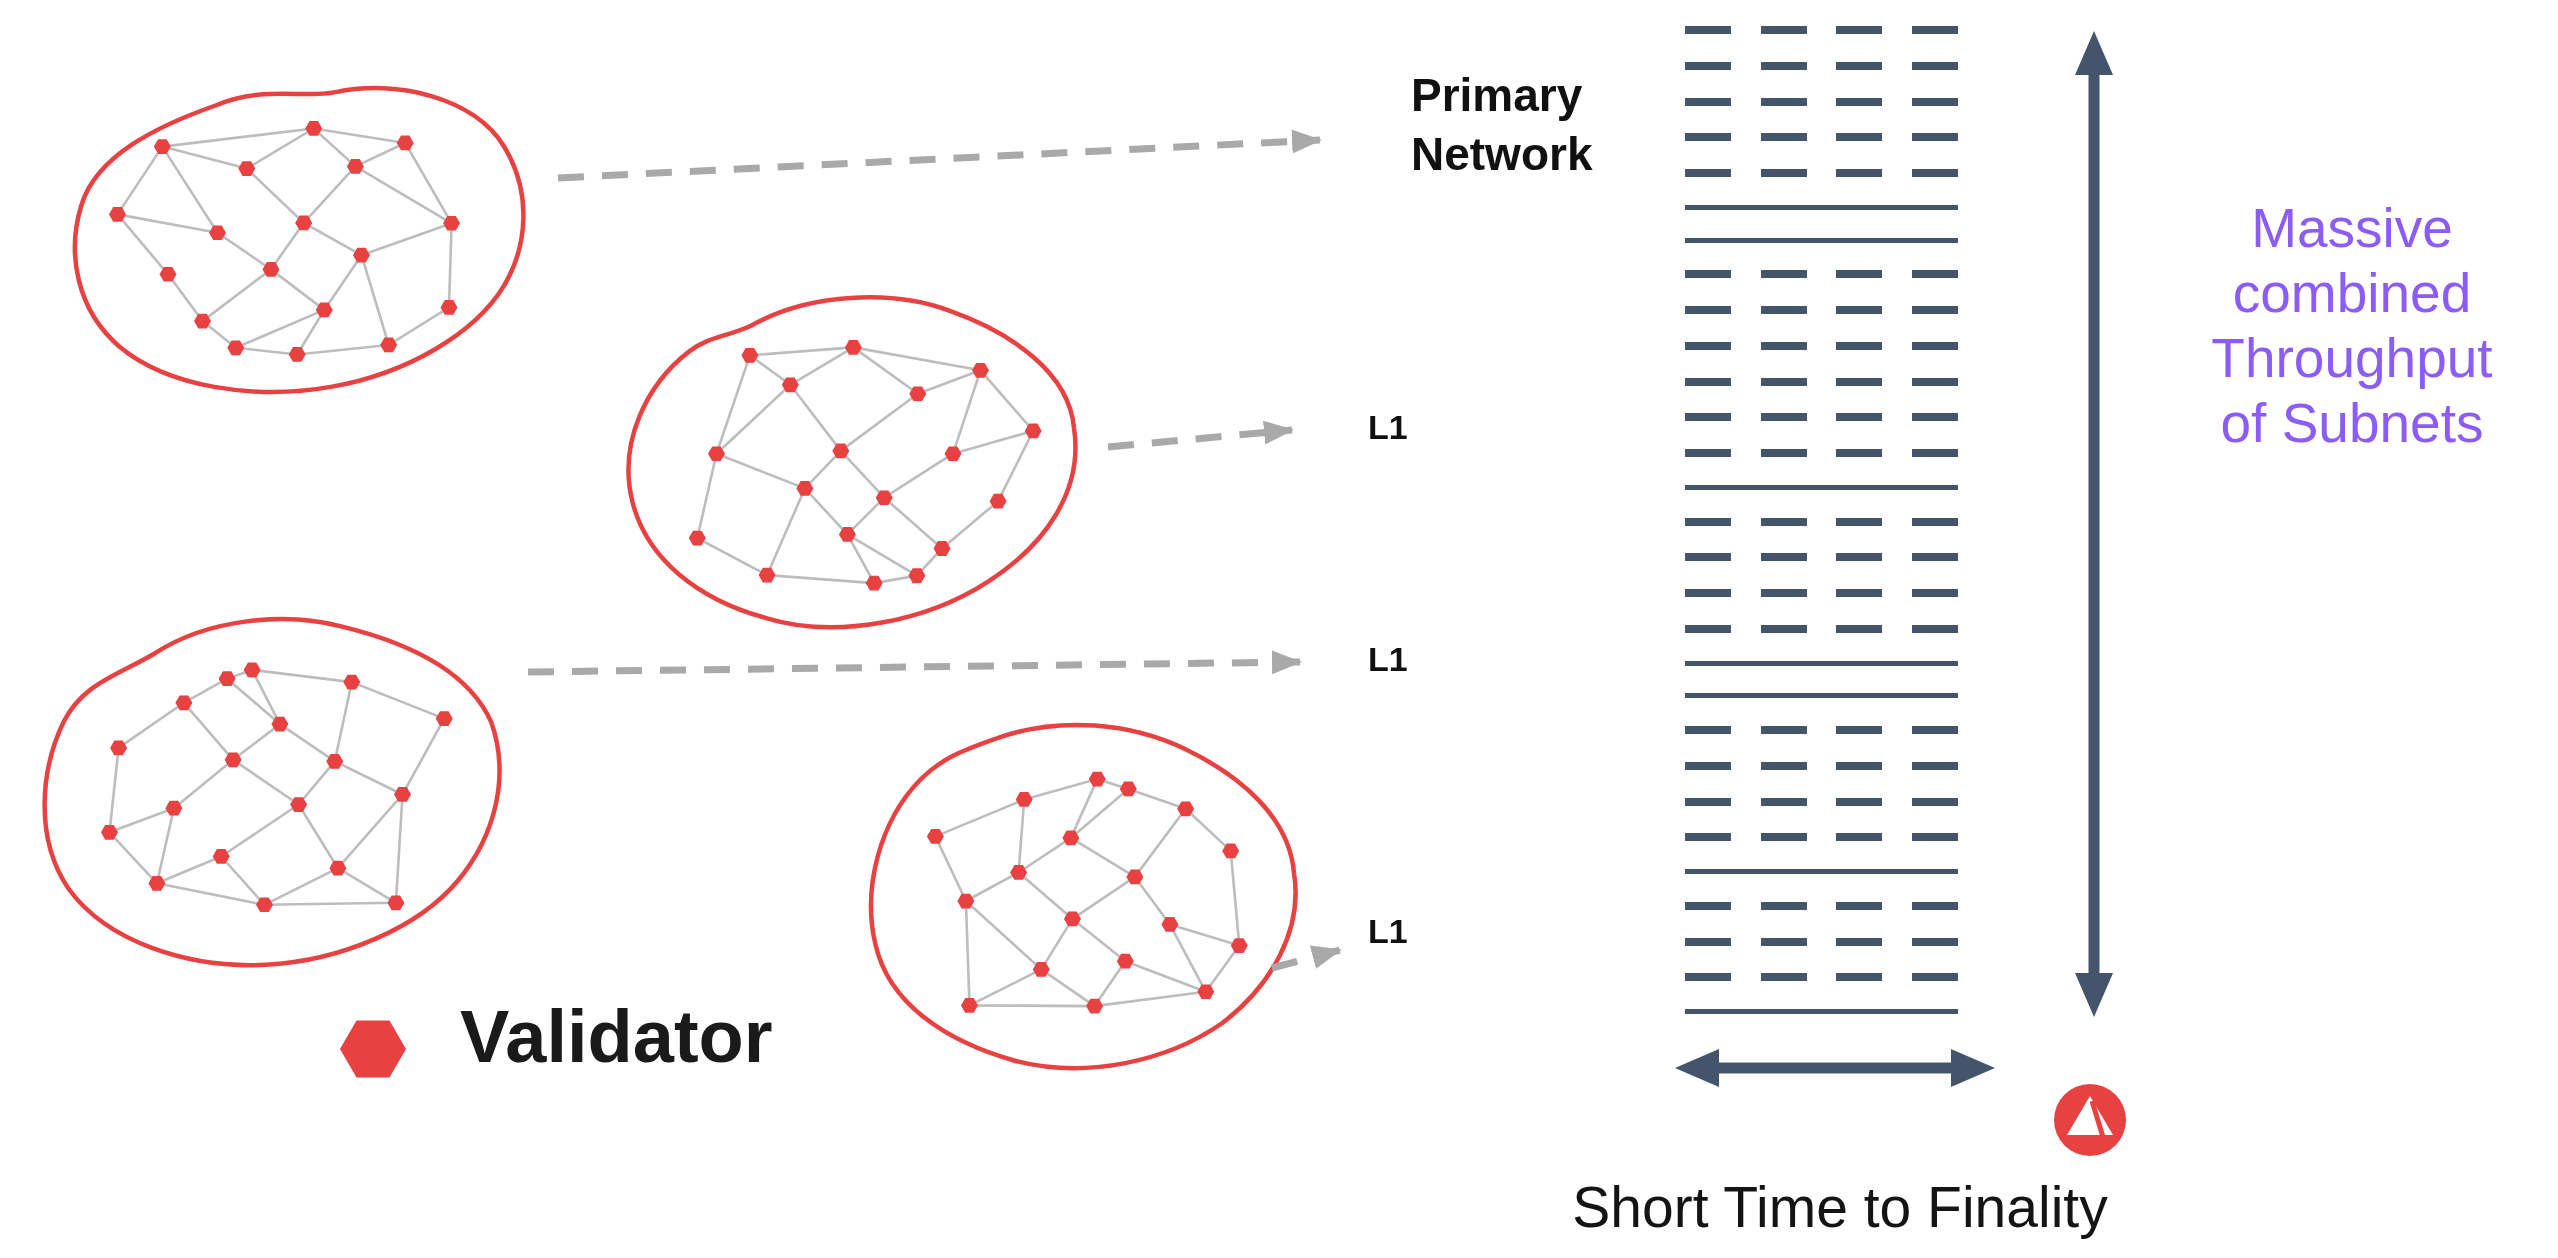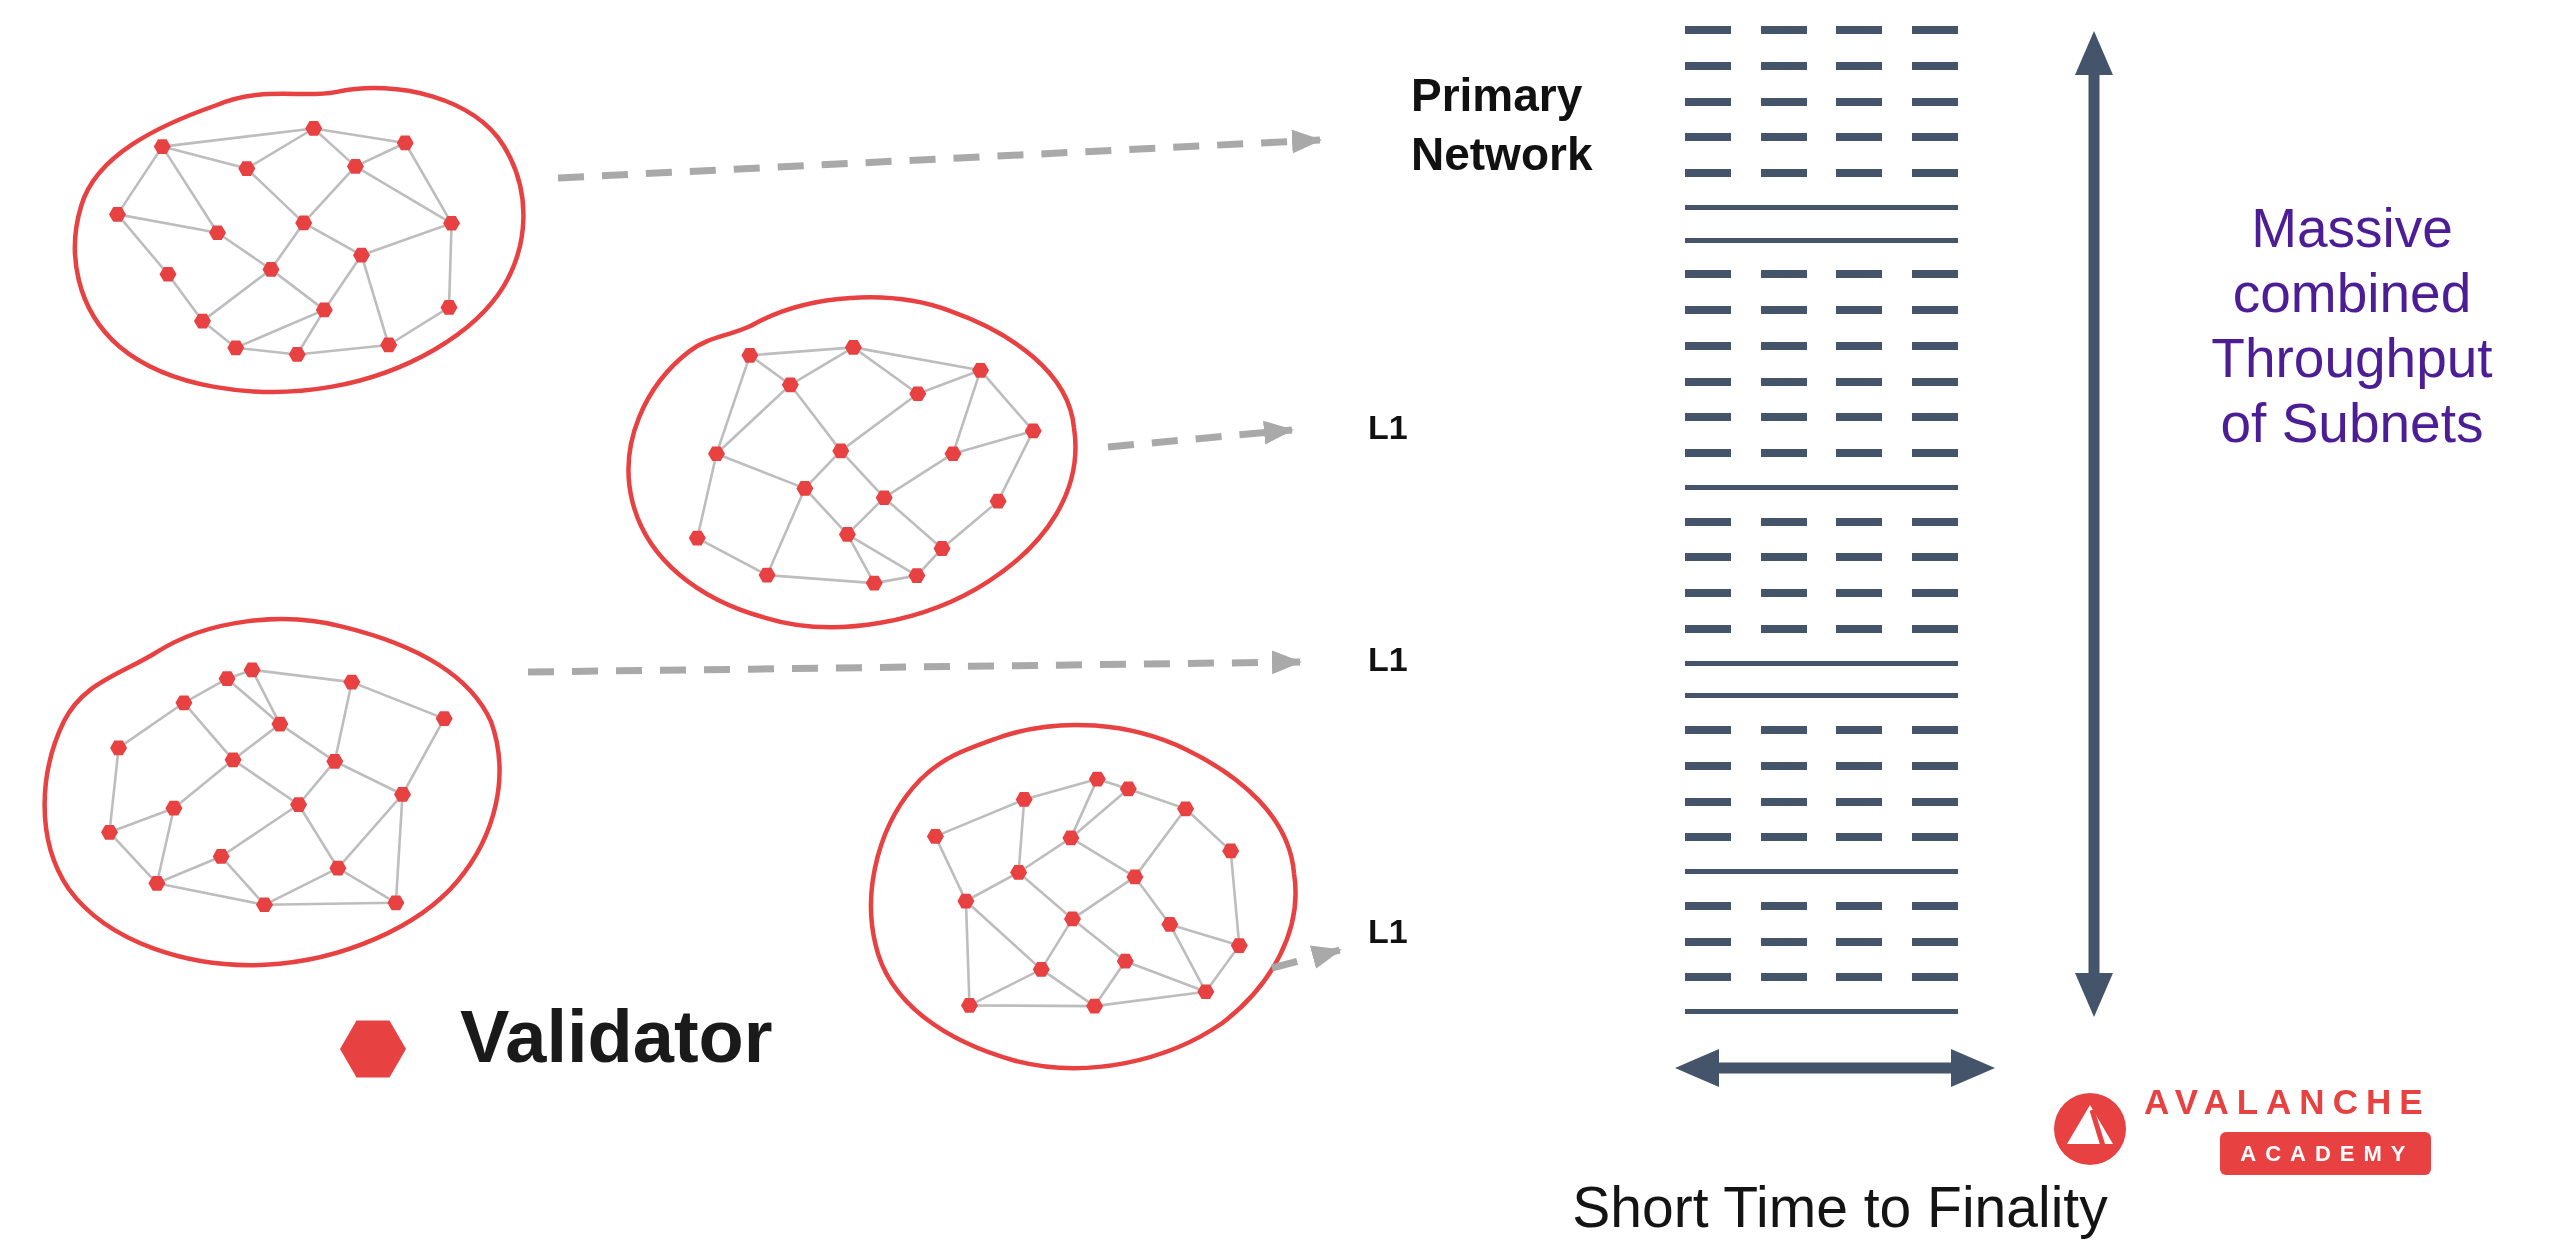--- a/index.html
+++ b/index.html
@@ -28,21 +28,21 @@
   .legend-text{font-size:74px;font-weight:700;color:#1a1a1a}
   .tcol{position:absolute;left:1685px;top:26px;width:273px;height:988px;display:flex;flex-direction:column;justify-content:space-between}
   .tline.dashed{height:8px;background:repeating-linear-gradient(90deg,var(--slate) 0 46px,transparent 46px 75.7px)}
   .tline.solid{height:5px;background:var(--slate)}
   .varrow{position:absolute;left:2058px;top:28px}
   .varrow line{stroke:var(--slate);stroke-width:11}
   .varrow polygon{fill:var(--slate)}
   .harrow{position:absolute;left:1670px;top:1036px}
   .harrow line{stroke:var(--slate);stroke-width:11}
   .harrow polygon{fill:var(--slate)}
-  .tlabel{position:absolute;left:2148px;top:196px;width:408px;font-size:55px;line-height:1.18;color:#4c1d95;text-align:center;font-weight:400}
+  .tlabel{position:absolute;left:2148px;top:196px;width:408px;font-size:55px;line-height:1.18;color:#8b5cf6;text-align:center;font-weight:400}
   .flabel{position:absolute;left:1470px;top:1174px;width:740px;font-size:57px;color:#141414;text-align:center;font-weight:400}
   .brand{position:absolute;left:2052px;top:1082px;display:flex;align-items:center;gap:16px}
   .brand-right{display:flex;flex-direction:column;align-items:flex-end;gap:10px}
   .brand-name{color:var(--red);font-size:35px;font-weight:700;letter-spacing:8px}
   .brand-badge{background:var(--red);color:#fff;font-size:22px;font-weight:700;letter-spacing:9px;padding:9px 16px 8px 20px;border-radius:6px}
   .logo .mountain{fill:#fff}
   .logo .slit{stroke:var(--red);stroke-width:5}
 </style>
 </head>
 <body>
@@ -212,19 +212,15 @@
   </svg>
 
   <div class="flabel">Short Time to Finality</div>
 
   <div class="brand">
     <svg class="logo" width="76" height="76" viewBox="0 0 76 76">
       <circle cx="38" cy="38" r="36" fill="#E84142"></circle>
       <polygon class="mountain" points="38,14 61,53 15,53"></polygon>
       <line class="slit" x1="40" y1="19" x2="51" y2="55"></line>
     </svg>
-    <div class="brand-right">
-      <div class="brand-name">AVALANCHE</div>
-      <div class="brand-badge">ACADEMY</div>
-    </div>
   </div>
 
 </div>
 
 </body></html>

